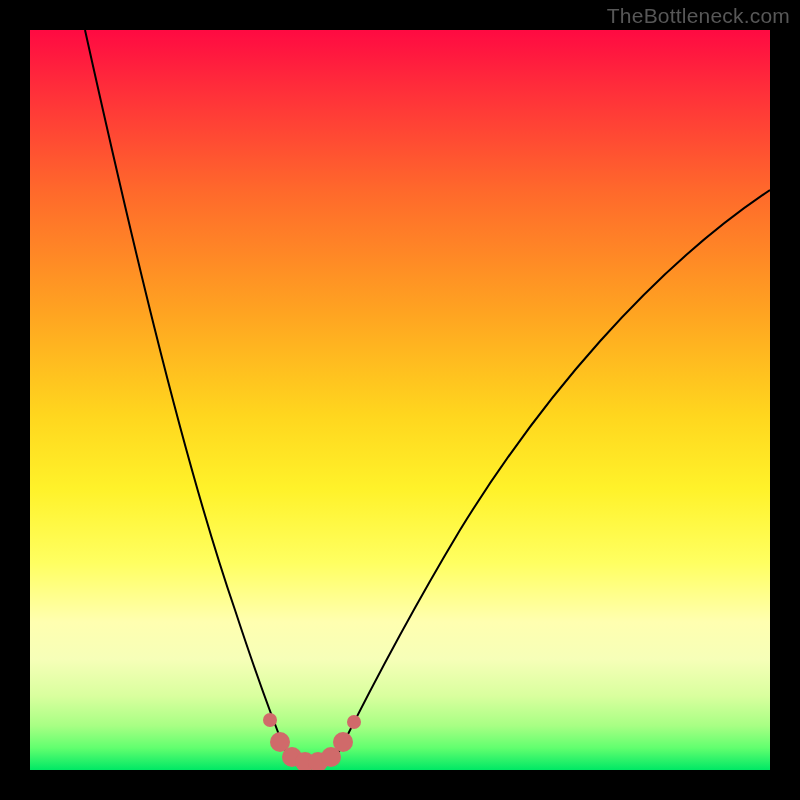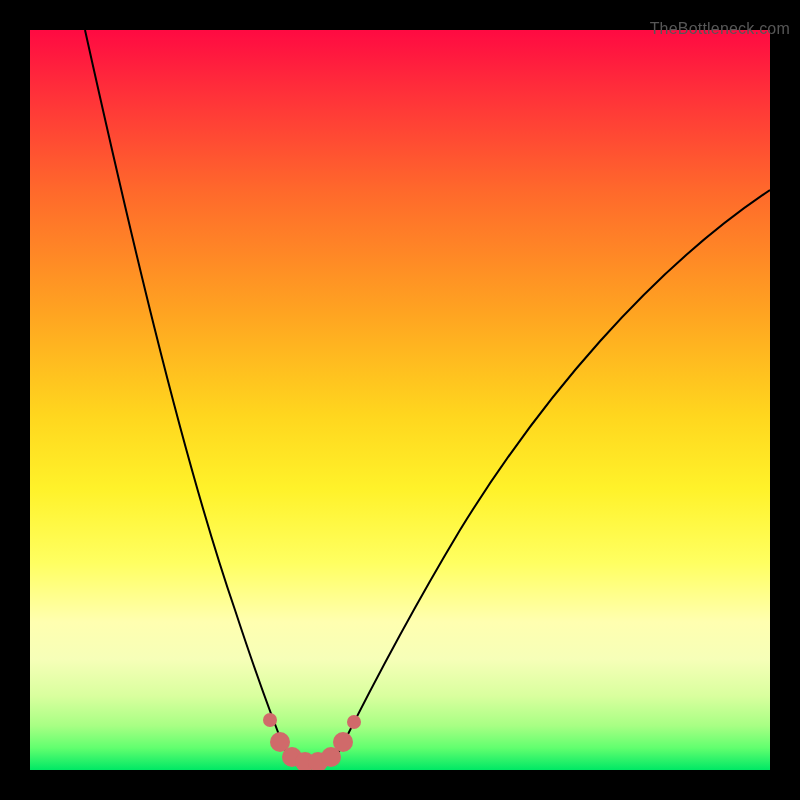--- a/index.html
+++ b/index.html
@@ -28,24 +28,24 @@
       #ffffb0 80%,
       #f6ffb8 85%,
       #d9ff9e 90%,
       #a8ff84 94%,
       #62ff6f 97%,
       #00e865 100%
     );
   }
   .watermark {
     position: absolute;
-    top: 20px;
+    top: 4px;
     right: 10px;
     color: #575757;
-    font-size: 16px;
+    font-size: 21px;
     letter-spacing: 0.2px;
     font-weight: 500;
   }
   svg.curve {
     position: absolute;
     left: 0;
     top: 0;
     width: 740px;
     height: 740px;
   }

